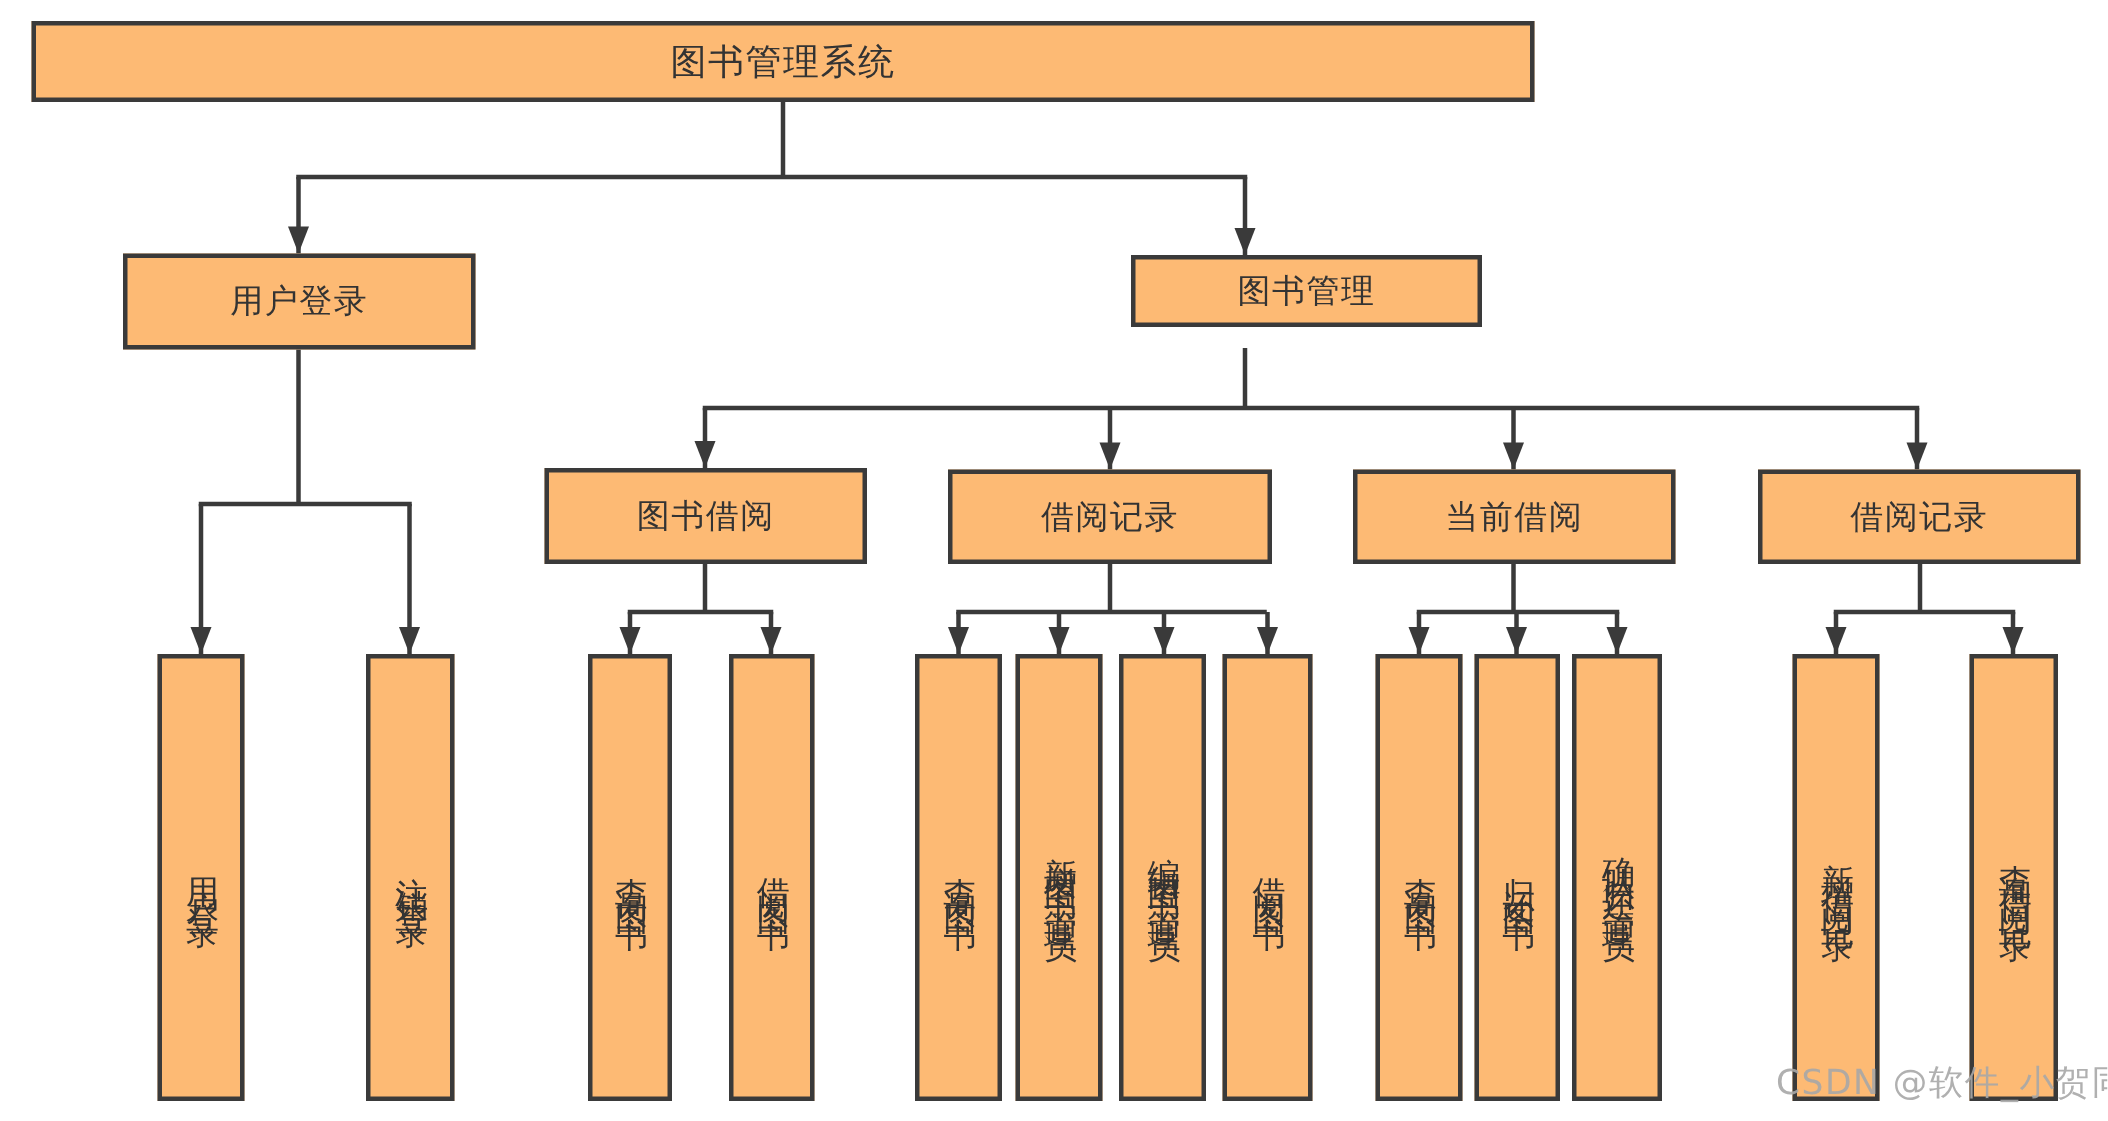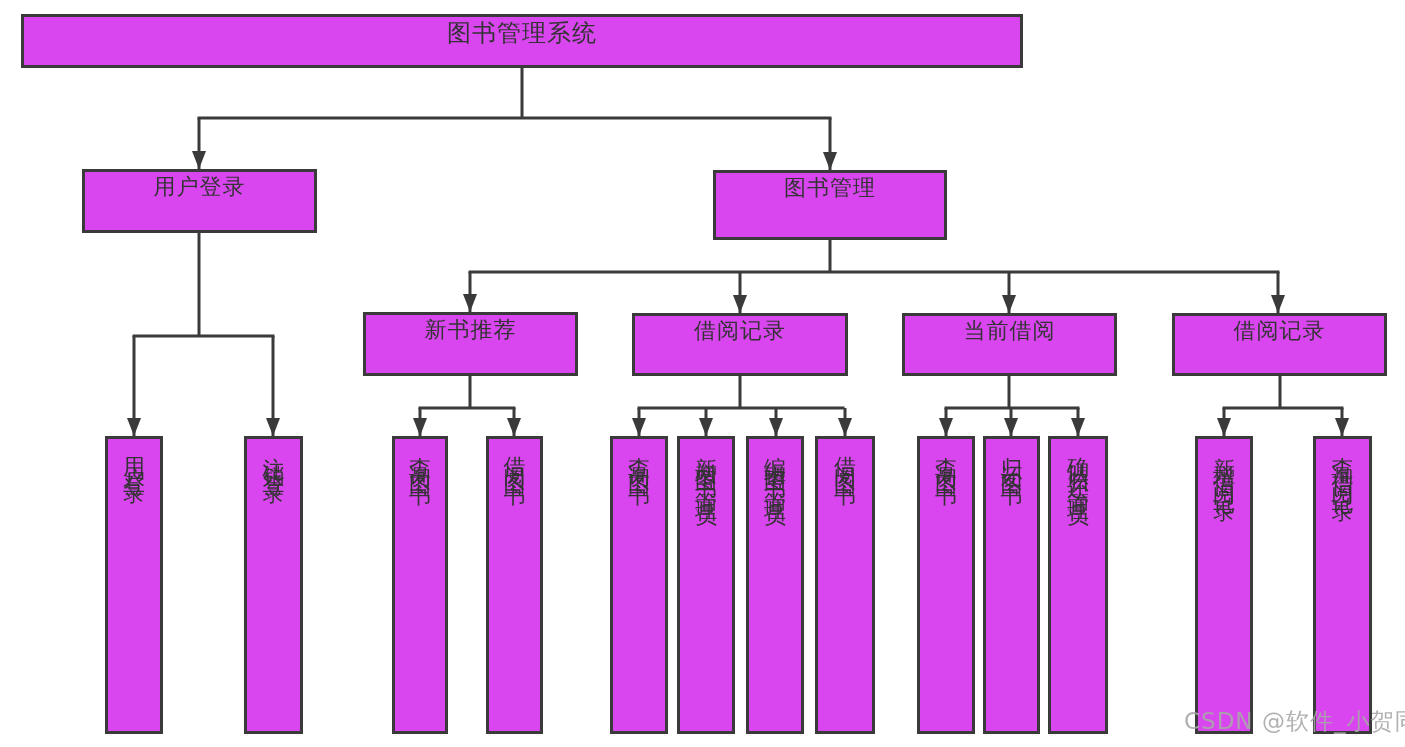--- a/index.html
+++ b/index.html
@@ -8,22 +8,22 @@
     width:1405px;height:747px;
     background:#ffffff;
     font-family:"DejaVu Sans",sans-serif;
     overflow:hidden;
   }
   .connectors{position:absolute;left:0;top:0;width:1405px;height:747px;}
   .node{
     position:absolute;
     box-sizing:border-box;
     border:3px solid #3a3a3a;
-    background:#d946ef;
-    display:flex;justify-content:center;
+    background:#fdba74;
+    display:flex;align-items:center;justify-content:center;
     color:#333333;
   }
   .h{font-size:22px;letter-spacing:1px;}
   .h.root{font-size:24px;}
   .v{top:436px;height:298px;}
   .vtext{
     writing-mode:vertical-rl;
     text-orientation:mixed;
     font-size:22px;
     line-height:1;
@@ -92,26 +92,26 @@
     </g>
   </svg>
 
   <div class="node h root" style="left:21px;top:14px;width:1002px;height:54px">
     <span>图书管理系统</span>
   </div>
 
   <div class="node h" style="left:82px;top:169px;width:235px;height:64px">
     <span>用户登录</span>
   </div>
-  <div class="node h" style="left:713px;top:170px;width:234px;height:70px">
+  <div class="node h" style="left:754px;top:170px;width:234px;height:48px">
     <span>图书管理</span>
   </div>
 
   <div class="node h" style="left:363px;top:312px;width:215px;height:64px">
-    <span>新书推荐</span>
+    <span>图书借阅</span>
   </div>
   <div class="node h" style="left:632px;top:313px;width:216px;height:63px">
     <span>借阅记录</span>
   </div>
   <div class="node h" style="left:902px;top:313px;width:215px;height:63px">
     <span>当前借阅</span>
   </div>
   <div class="node h" style="left:1172px;top:313px;width:215px;height:63px">
     <span>借阅记录</span>
   </div>

